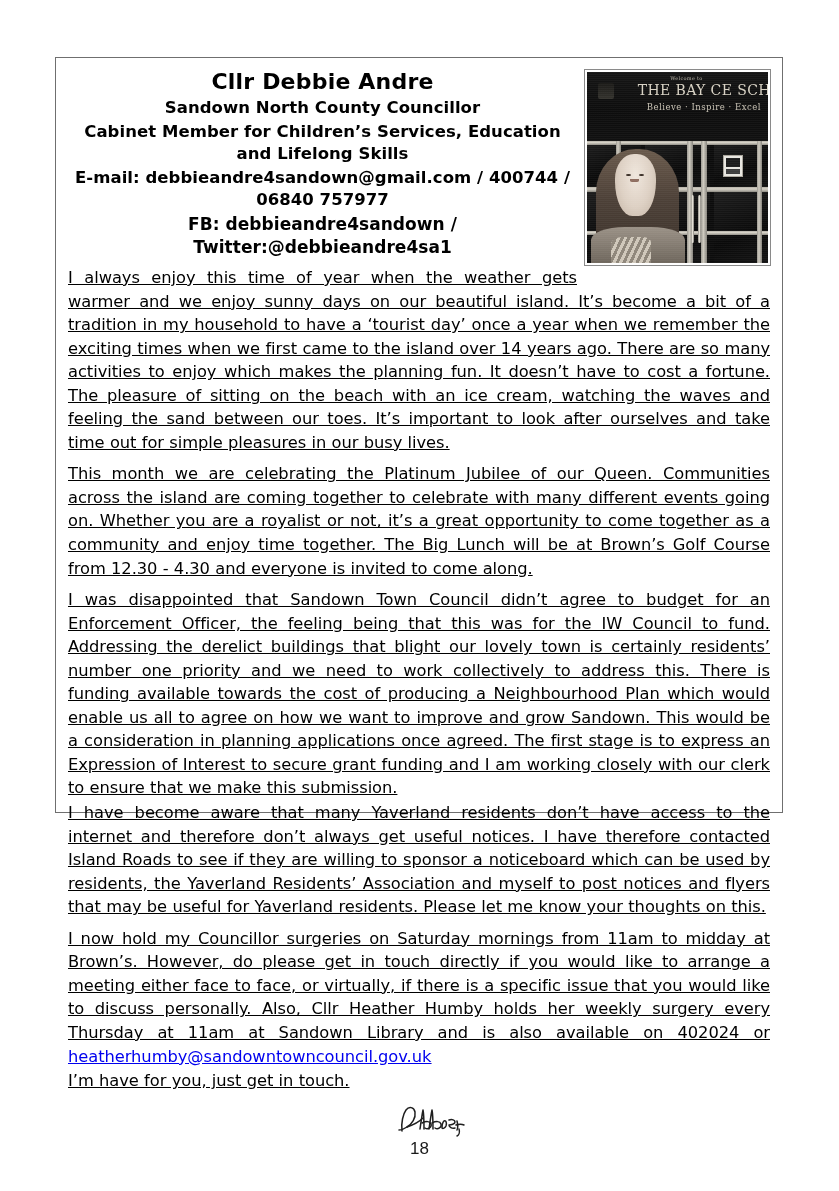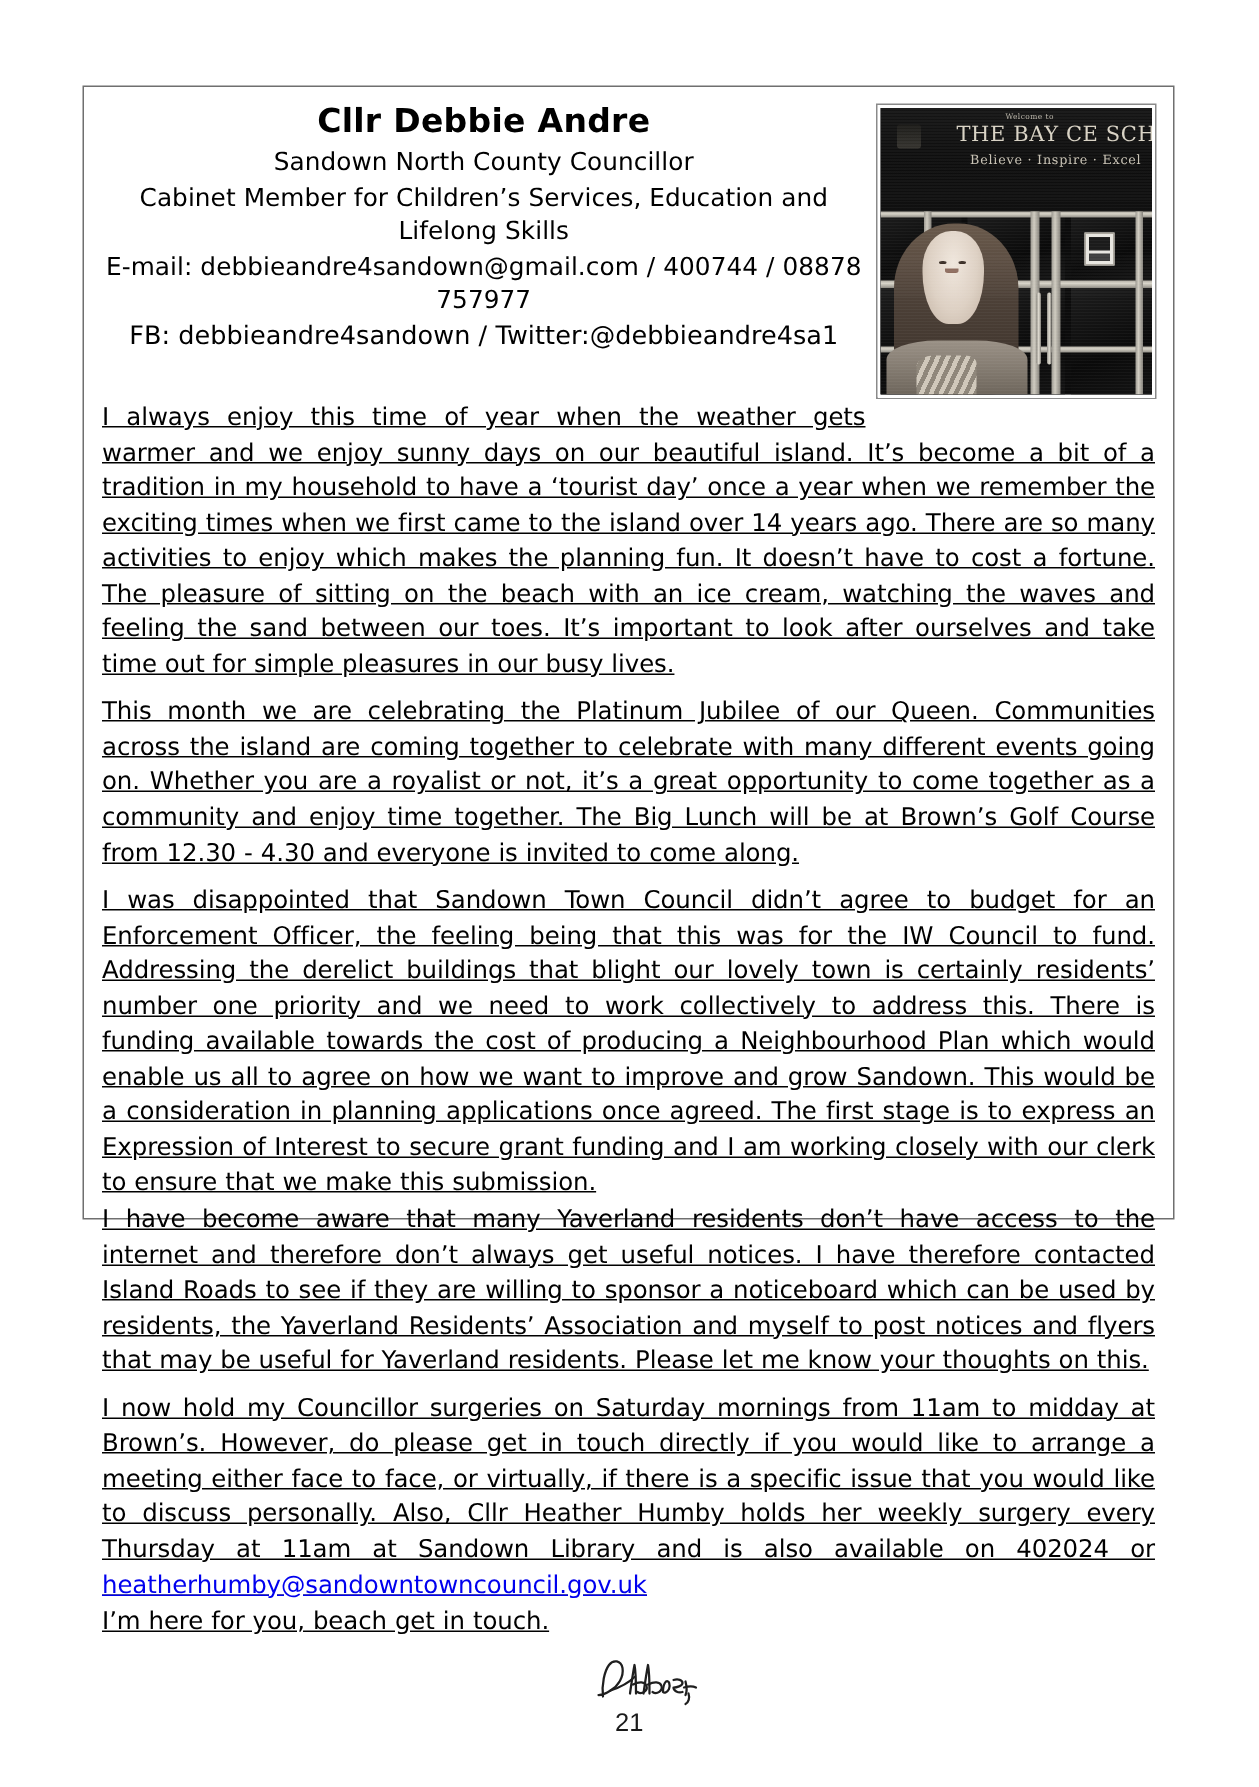--- a/index.html
+++ b/index.html
@@ -199,21 +199,21 @@
 
   #masthead h1 {
     margin: 8px 0 0 0;
     font-size: 22px;
     font-weight: bold;
     letter-spacing: 0.2px;
     line-height: 1.12;
   }
   .mast-line {
     font-size: 16.5px;
-    font-weight: normal;
+    font-weight: bold;
     line-height: 1.34;
     margin: 2px 0 0 0;
     letter-spacing: 0.05px;
   }
   .mast-line.small { font-size: 17px; }
 
   
   #body-copy {
     font-size: 16.3px;
     line-height: 1.445;
@@ -304,32 +304,32 @@
           </div>
 
           <div class="ph-grain"></div>
         </div>
       </figure>
 
       <div class="masthead-text">
         <h1>Cllr Debbie Andre</h1>
         <div class="mast-line">Sandown North County Councillor</div>
         <div class="mast-line">Cabinet Member for Children’s Services, Education and Lifelong Skills</div>
-        <div class="mast-line">E-mail: debbieandre4sandown@gmail.com / 400744 / 08878 757977</div>
+        <div class="mast-line">E-mail: debbieandre4sandown@gmail.com / 400744 / 06840 757977</div>
         <div class="mast-line small">FB: debbieandre4sandown / Twitter:@debbieandre4sa1</div>
       </div>
     </div>
 
     <div id="body-copy">
       <p>I always enjoy this time of year when the weather gets warmer and we enjoy sunny days on our beautiful island. It’s become a bit of a tradition in my household to have a ‘tourist day’ once a year when we remember the exciting times when we first came to the island over 14 years ago. There are so many activities to enjoy which makes the planning fun. It doesn’t have to cost a fortune. The pleasure of sitting on the beach with an ice cream, watching the waves and feeling the sand between our toes. It’s important to look after ourselves and take time out for simple pleasures in our busy lives.</p>
       <p>This month we are celebrating the Platinum Jubilee of our Queen. Communities across the island are coming together to celebrate with many different events going on. Whether you are a royalist or not, it’s a great opportunity to come together as a community and enjoy time together. The Big Lunch will be at Brown’s Golf Course from 12.30 - 4.30 and everyone is invited to come along.</p>
       <p class="tight">I was disappointed that Sandown Town Council didn’t agree to budget for an Enforcement Officer, the feeling being that this was for the IW Council to fund. Addressing the derelict buildings that blight our lovely town is certainly residents’ number one priority and we need to work collectively to address this. There is funding available towards the cost of producing a Neighbourhood Plan which would enable us all to agree on how we want to improve and grow Sandown. This would be a consideration in planning applications once agreed. The first stage is to express an Expression of Interest to secure grant funding and I am working closely with our clerk to ensure that we make this submission.</p>
       <p>I have become aware that many Yaverland residents don’t have access to the internet and therefore don’t always get useful notices. I have therefore contacted Island Roads to see if they are willing to sponsor a noticeboard which can be used by residents, the Yaverland Residents’ Association and myself to post notices and flyers that may be useful for Yaverland residents. Please let me know your thoughts on this.</p>
       <p class="tight"><span>I now hold my Councillor surgeries on Saturday mornings from 11am to midday at Brown’s. However, do please get in touch directly if you would like to arrange a meeting either face to face, or virtually, if there is a specific issue that you would like to discuss personally. Also, Cllr Heather Humby holds her weekly surgery every Thursday at 11am at Sandown Library and is also available on 402024 or </span><a class="email-link" href="#">heatherhumby@sandowntowncouncil.gov.uk</a></p>
-      <p>I’m here for you, beach get in touch.</p>
+      <p>I’m have for you, just get in touch.</p>
     </div>
 
     <div id="signature-block">
       <span id="signature-mark" title="Debbie">
         <svg width="74" height="40" viewBox="0 0 74 40" aria-hidden="true">
           <g fill="none" stroke="#1f1f1f" stroke-width="1.5" stroke-linecap="round" stroke-linejoin="round">
             <path d="M6 30 C5 22, 7 13, 10 9 C13 5, 18 6, 19 11 C20 17, 16 23, 11 26 C8 28, 5 29, 3 29"></path>
             <path d="M11 26 C17 24, 23 21, 27 17"></path>
             <path d="M24 28 C25 21, 26 14, 27 9 C28 14, 28 22, 28 28"></path>
             <path d="M26 22 C30 20, 34 20, 35 23 C36 26, 32 29, 29 27"></path>
@@ -341,13 +341,13 @@
             <path d="M60 24 C63 23, 66 23, 68 24"></path>
             <path d="M63 28 C64 31, 63 34, 61 35"></path>
           </g>
         </svg>
       </span>
     </div>
 
   </div>
 </div>
 
-<div id="page-folio">21</div>
+<div id="page-folio">18</div>
 
 </body></html>

